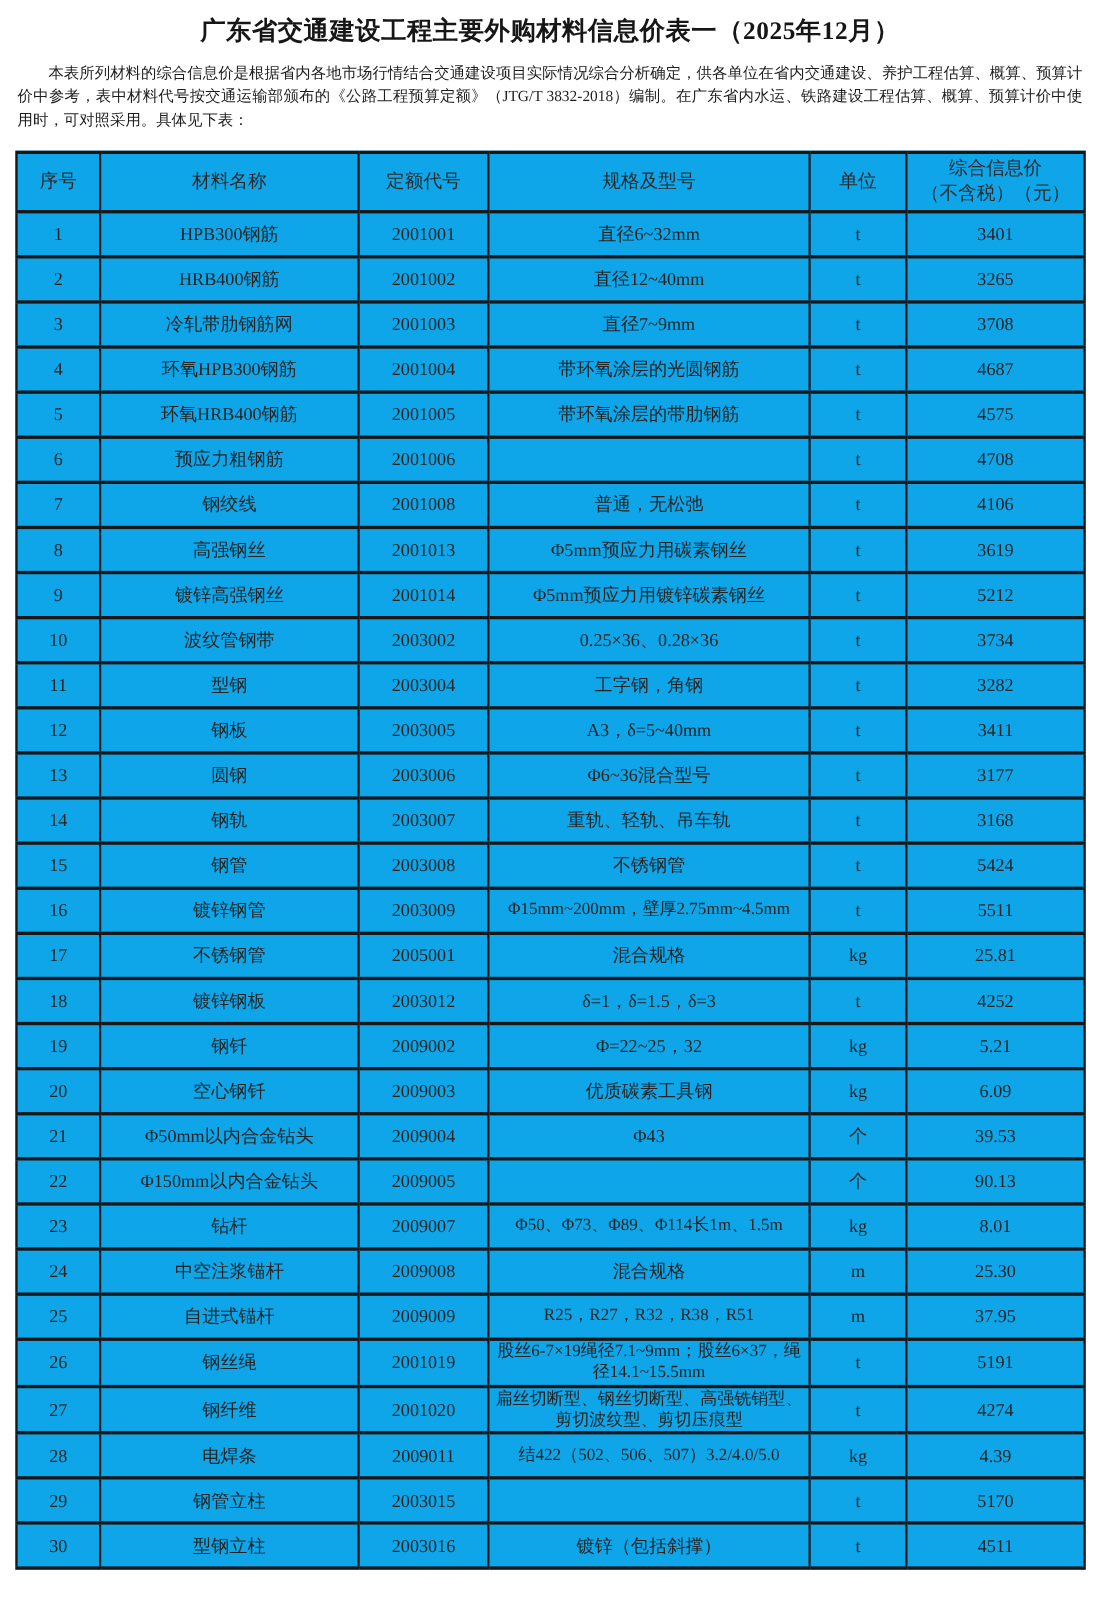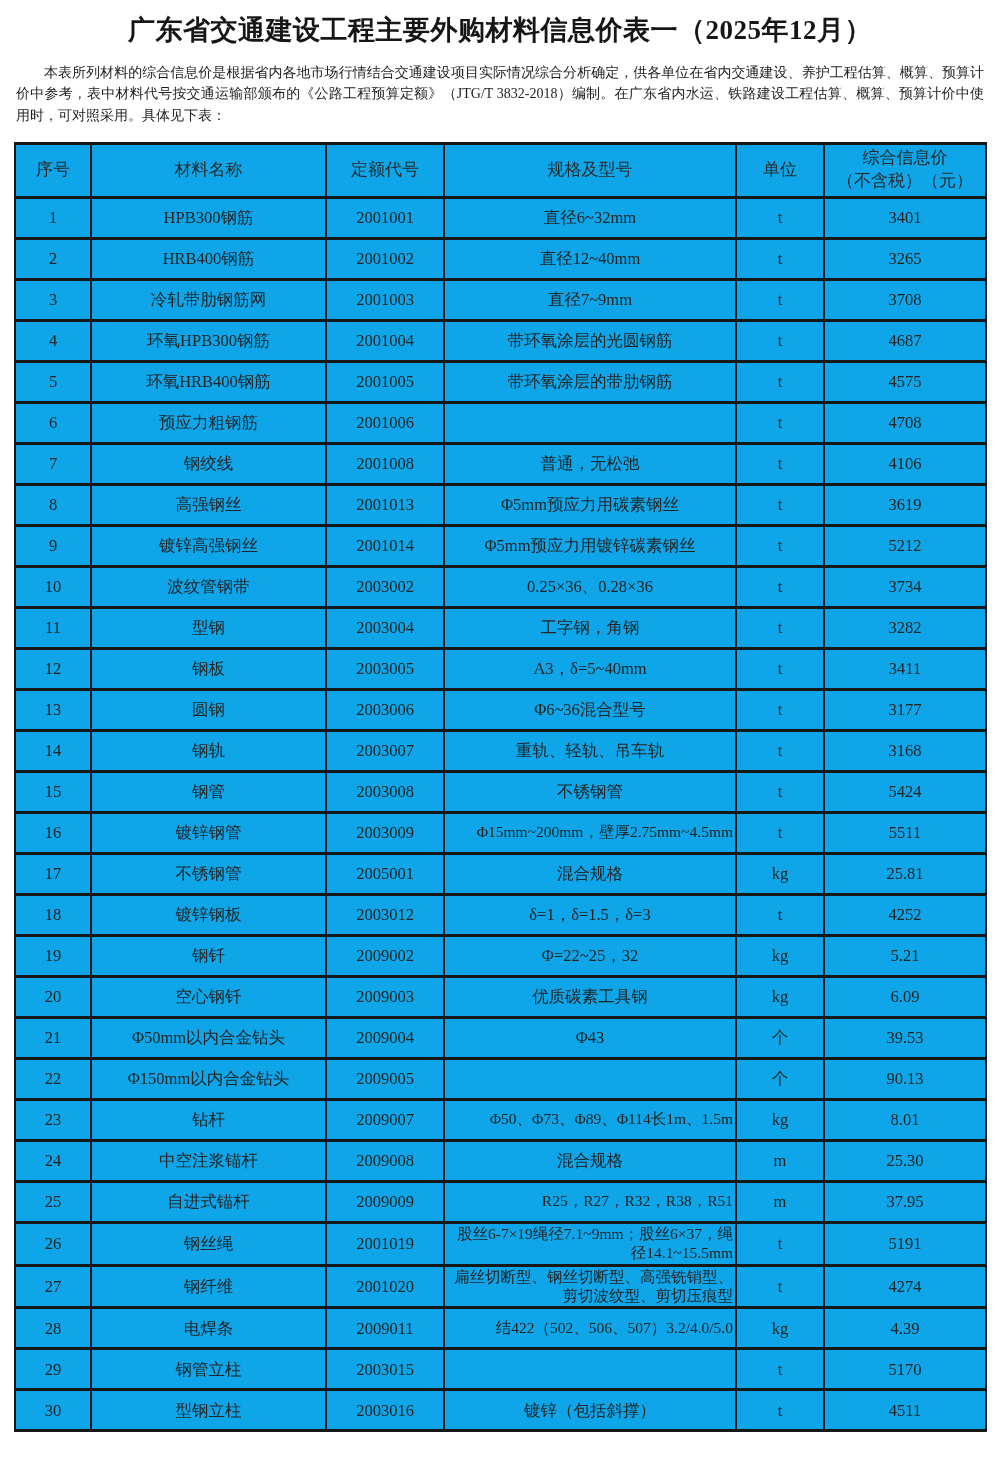--- a/index.html
+++ b/index.html
@@ -14,21 +14,21 @@
     font-family: "Liberation Serif", "DejaVu Serif", serif;
     color: #1b1b1b;
   }
   .page {
     padding: 10px 14px 0 14px;
     box-sizing: border-box;
   }
   .doc-title {
     margin: 2px 0 14px 0;
     text-align: center;
-    font-size: 27px;
+    font-size: 23px;
     font-weight: bold;
     letter-spacing: 0.5px;
     color: #161616;
   }
   .intro {
     margin: 0 2px 16px 2px;
     font-size: 14px;
     line-height: 1.52;
     text-align: justify;
     text-indent: 2em;
@@ -62,21 +62,20 @@
   }
   table.materials td {
     height: 36px;
     font-size: 16.5px;
     line-height: 1.2;
   }
   td.cell-spec.small {
     font-size: 15.5px;
     line-height: 1.22;
     padding: 1px 2px;
-    text-align: right;
   }
   col.c-no    { width: 76px;  }
   col.c-name  { width: 235px; }
   col.c-code  { width: 118px; }
   col.c-spec  { width: 292px; }
   col.c-unit  { width: 88px;  }
   col.c-price { width: 162px; }
 </style>
 </head>
 <body>

